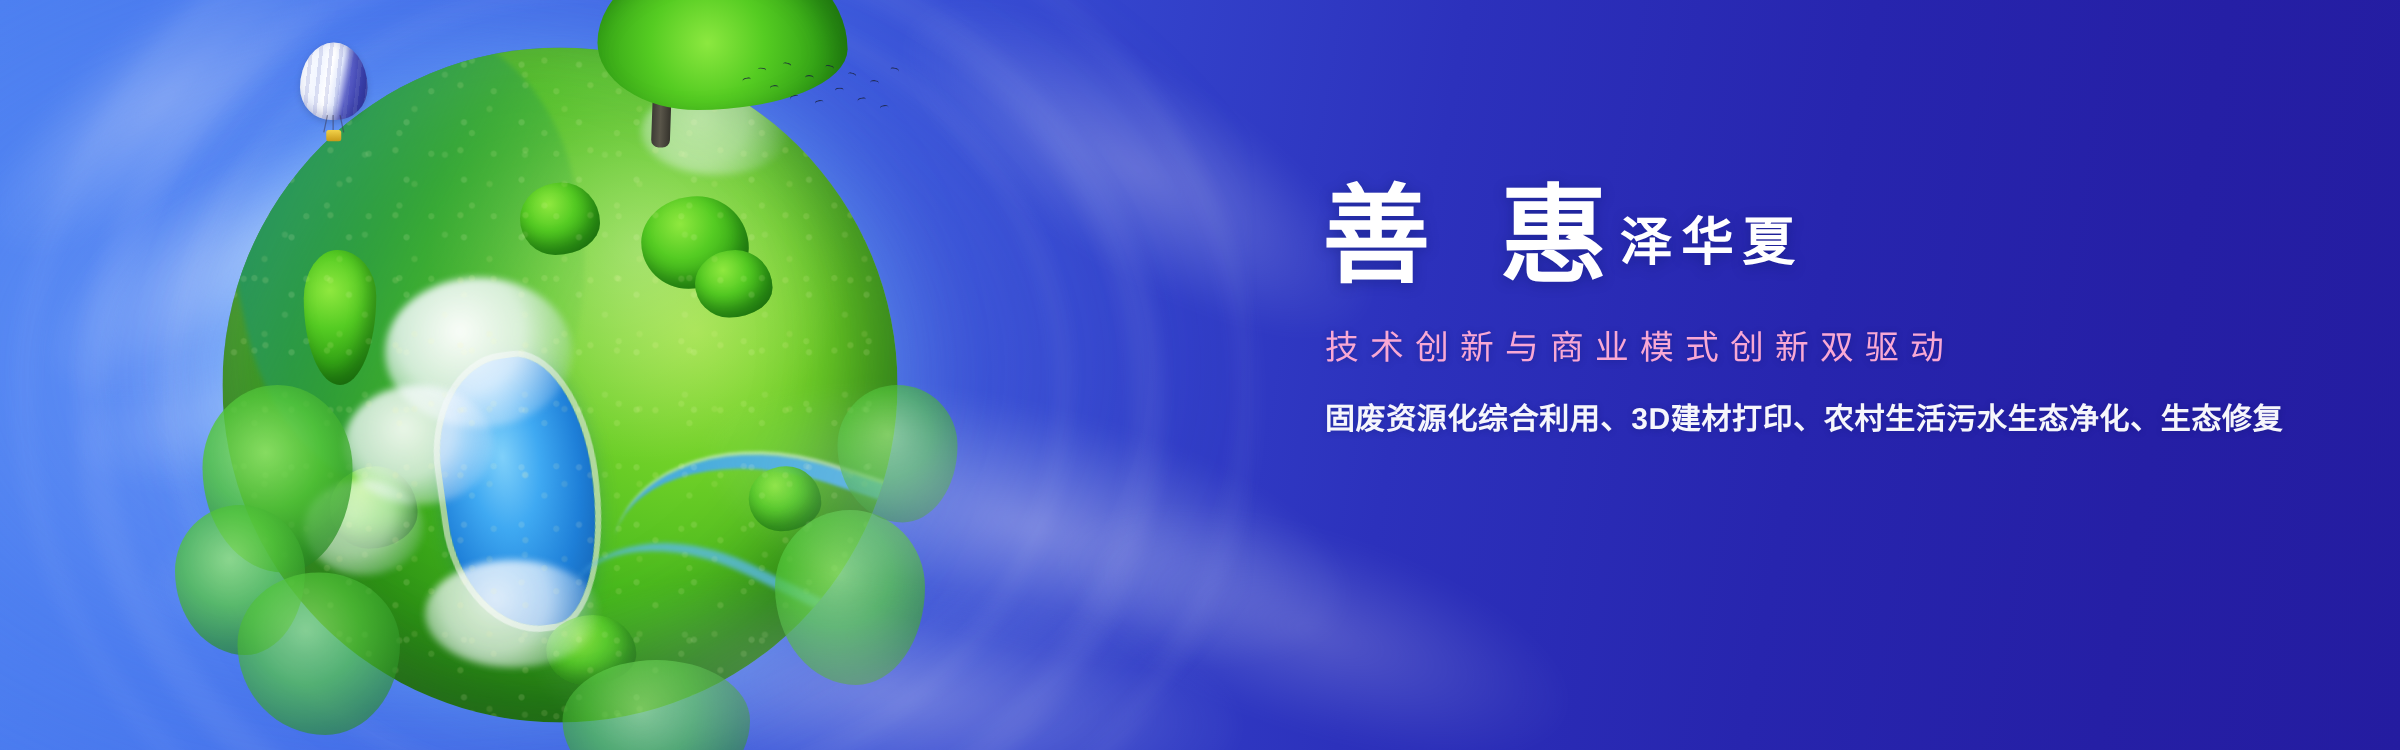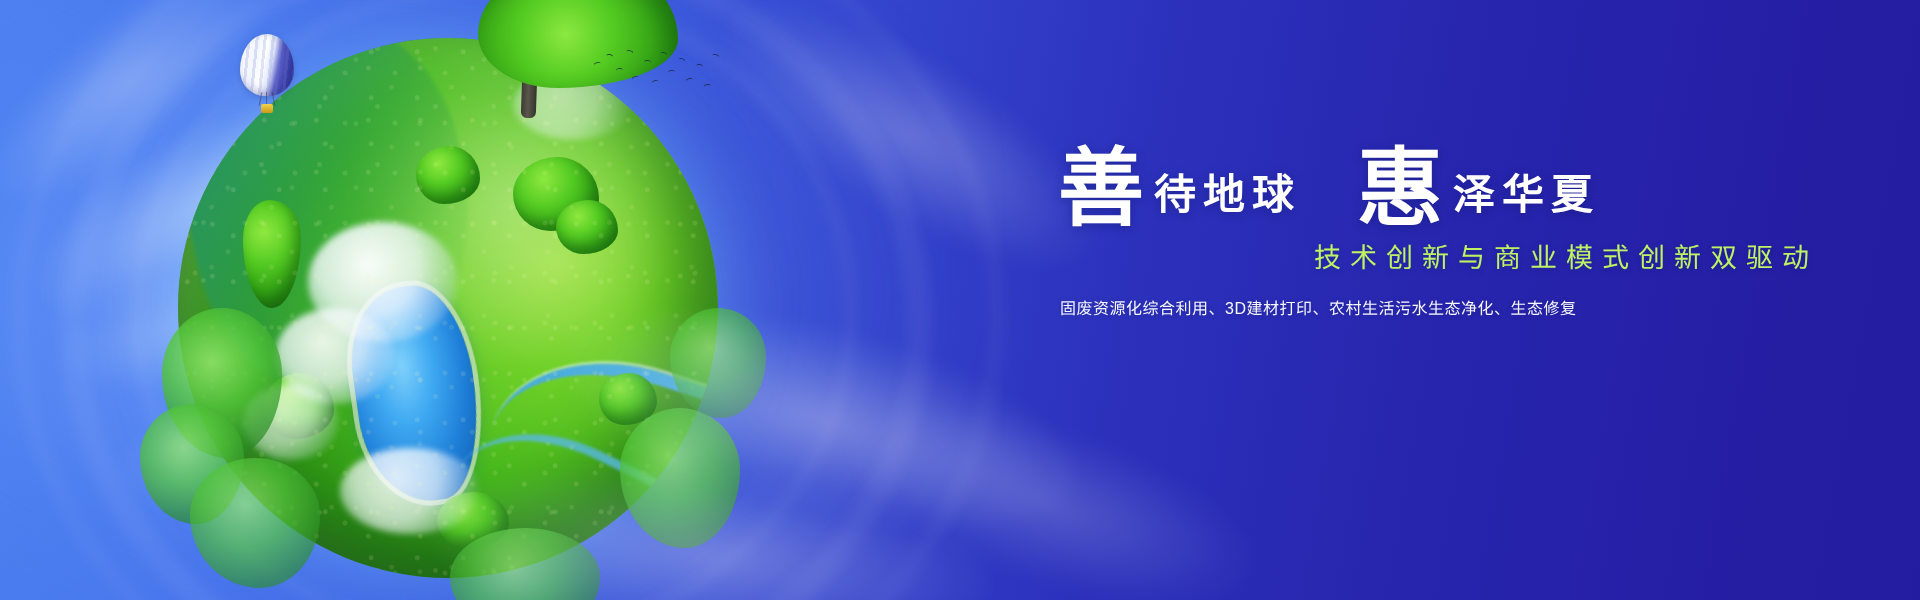--- a/index.html
+++ b/index.html
@@ -350,35 +350,34 @@
     font-family: "Liberation Serif", "DejaVu Serif", serif;
     font-size: 42px;
     font-weight: 600;
     letter-spacing: 7px;
     padding-left: 10px;
     padding-bottom: 10px;
   }
   .headline .gap { width: 56px; }
 
   .subtitle {
-    margin: 10px 0 0 2px;
-    color: #bef264;
+    margin: 30px 0 0 2px;
+    color: #f9a8d4;
     font-size: 27px;
     font-weight: 400;
     letter-spacing: 9px;
     white-space: nowrap;
     text-shadow: 0 1px 6px rgba(10,20,90,0.30);
-    text-align: right;
   }
 
   .description {
     margin: 20px 0 0 2px;
     color: rgba(255,255,255,0.96);
-    font-size: 16px;
-    font-weight: 400;
+    font-size: 24px;
+    font-weight: 700;
     letter-spacing: 0.5px;
     white-space: nowrap;
     text-shadow: 0 1px 5px rgba(10,20,90,0.28);
   }
 
   .cta {
     display: inline-flex;
     align-items: center;
     justify-content: center;
     gap: 12px;
@@ -482,21 +481,20 @@
     <div class="bird" style="left:94px; top:30px; --r:-14deg;"></div>
     <div class="bird" style="left:104px;top:16px; --r:6deg;"></div>
     <div class="bird" style="left:112px;top:36px; --r:-8deg;"></div>
     <div class="bird" style="left:120px;top:6px;  --r:14deg;"></div>
   </div>
 
   <div class="content">
 
     <h1 class="headline">
       <span class="big">善</span>
-      <span class="small">待地球</span>
       <span class="gap"></span>
       <span class="big">惠</span>
       <span class="small">泽华夏</span>
     </h1>
 
     <div class="subtitle">技术创新与商业模式创新双驱动</div>
 
     <div class="description">固废资源化综合利用、3D建材打印、农村生活污水生态净化、生态修复</div>
 
 

